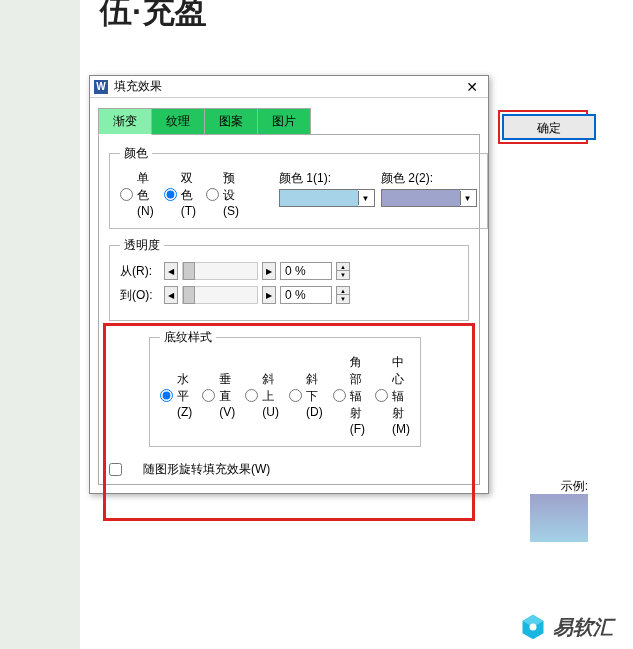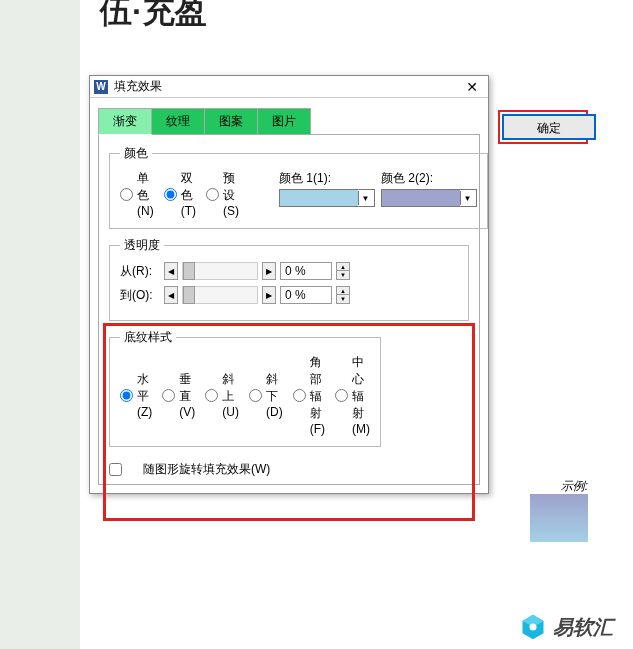--- a/index.html
+++ b/index.html
@@ -208,40 +208,39 @@
     left: -6px; top: -6px;
     right: -6px;
     height: 198px;
     border: 3px solid #d22;
     pointer-events: none;
   }
   .style-variant-row {
     display: flex;
     gap: 10px;
   }
-  .style-fs { width: 96px; }
+  .style-fs { width: 96px; margin-left: 40px; }
   .variant-fs { flex: 1; }
   .variant-grid {
     display: grid;
     grid-template-columns: 60px 60px;
     grid-template-rows: 50px 50px;
     gap: 4px;
     margin-top: 4px;
   }
   .variant-cell {
     border: 1px solid #888;
     cursor: pointer;
   }
   .variant-cell.selected { border: 2px solid #0a63c7; }
   .sample-label {
     position: absolute;
     right: -100px;
     top: 380px;
     font-size: 12px;
-    font-style: italic;
   }
   .sample-box {
     position: absolute;
     right: -100px;
     top: 396px;
     width: 58px;
     height: 48px;
     background: linear-gradient(to bottom, #9da2cc, #a4d1e6);
   }
   .rotate-row {

